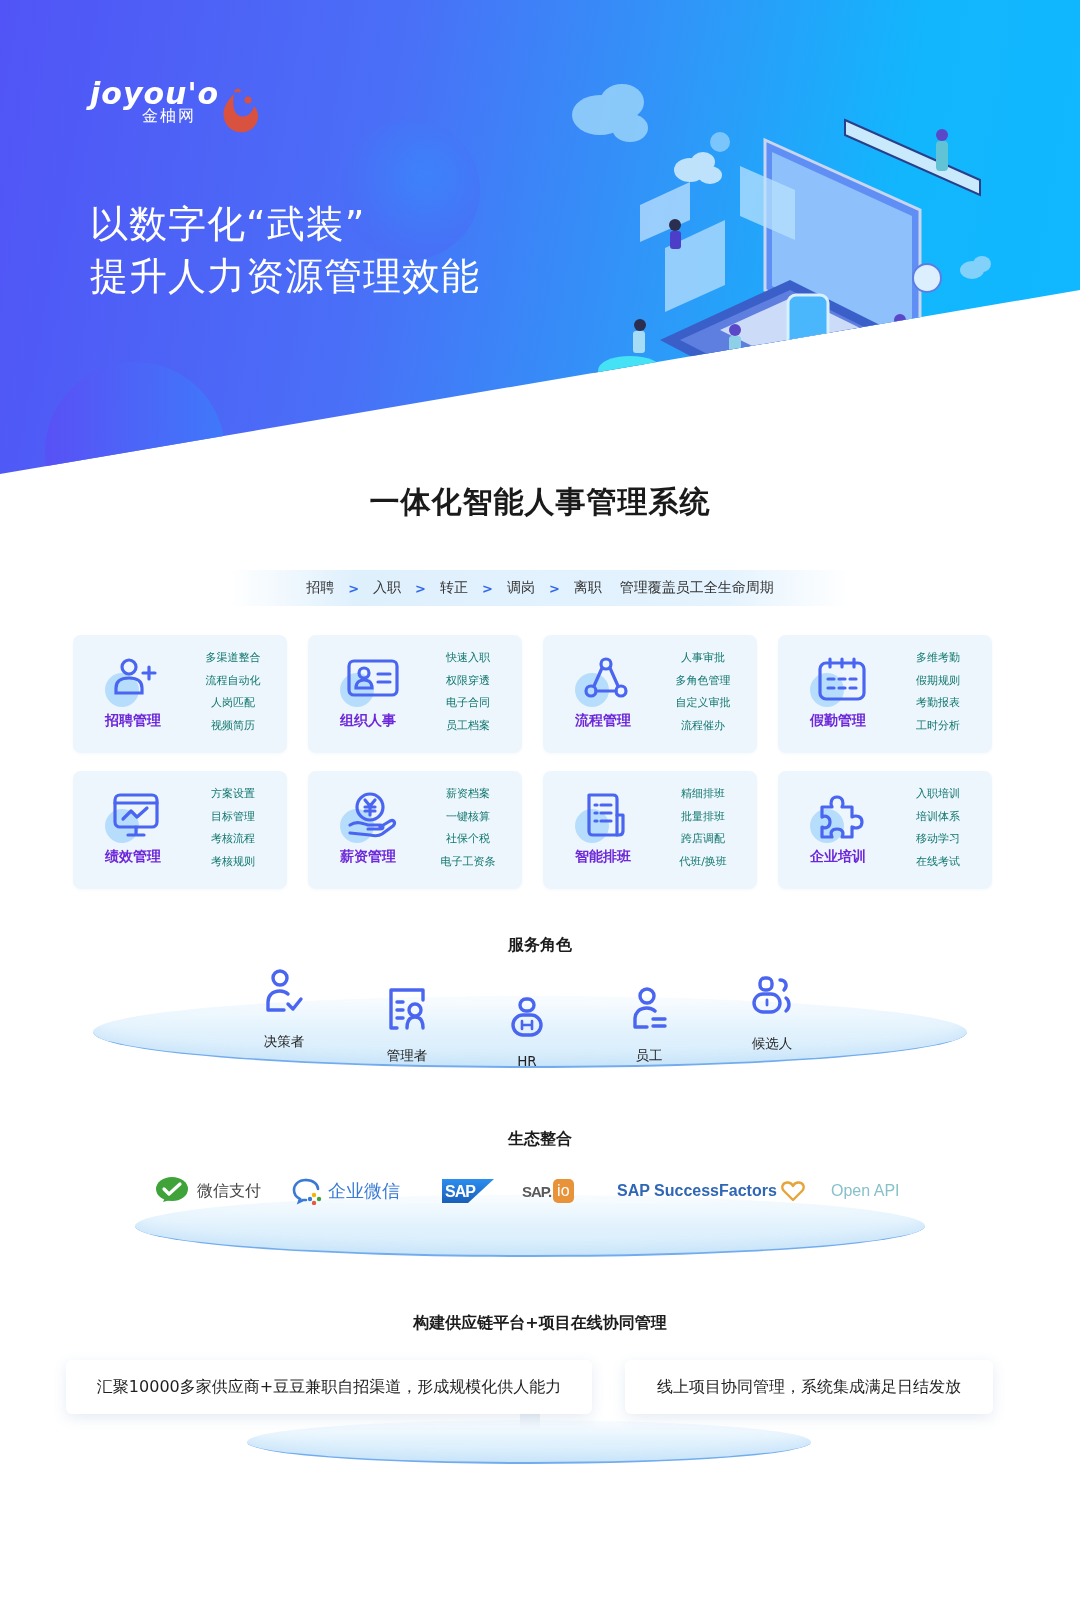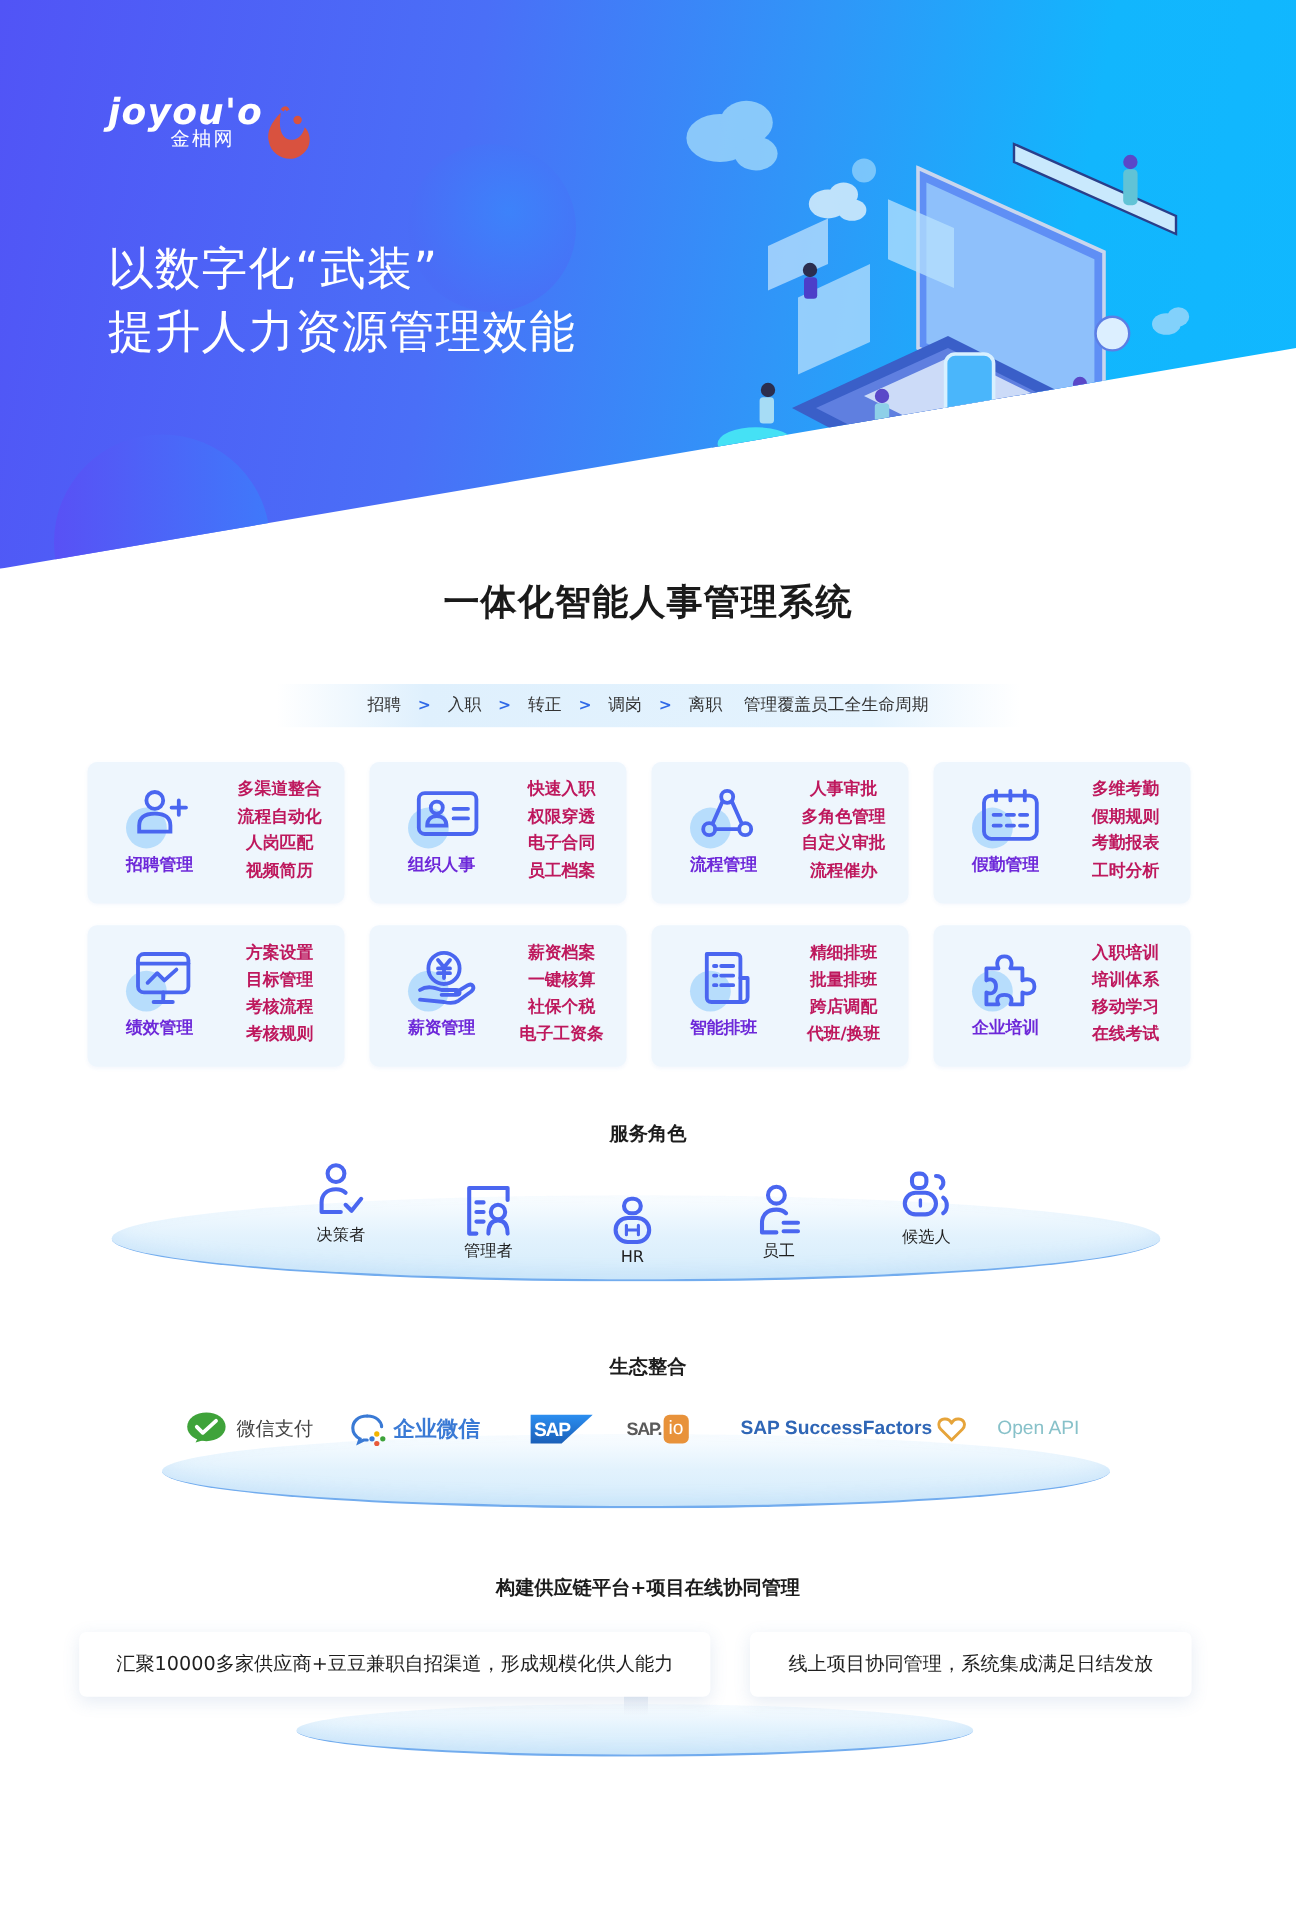--- a/index.html
+++ b/index.html
@@ -69,21 +69,21 @@
     background: #a9d7fb; opacity: .8;
   }
   .card .icon-wrap svg { position: absolute; left: 6px; top: 0; }
   .card .card-title {
     position: absolute; left: 0; width: 120px; top: 77px; text-align: center;
     font-size: 14px; font-weight: bold; color: #6d28d9;
   }
   .card ul {
     position: absolute; left: 110px; top: 12px; list-style: none; width: 100px; text-align: center;
   }
-  .card li { font-size: 14px; line-height: 22.5px; color: #be185d; font-weight: bold; }
+  .card li { font-size: 11px; line-height: 22.5px; color: #0f766e; }
 
   
   .pill {
     position: absolute; left: 0; width: 1080px; text-align: center; height: 38px; line-height: 38px;
     font-size: 16px; font-weight: bold; color: #1c1c1c;
   }
   .pill::before {
     content: ""; position: absolute; left: 50%; top: 0; transform: translateX(-50%);
     width: 260px; height: 38px; z-index: -1;
     background: linear-gradient(90deg, rgba(220,240,255,0) 0%, #d6ecfc 30%, #d6ecfc 70%, rgba(220,240,255,0) 100%);
@@ -94,26 +94,26 @@
   .platform {
     position: absolute; border-radius: 50%;
     background: linear-gradient(180deg, rgba(232,246,255,.2) 0%, #e2f2fd 50%, #d5ecfb 100%);
     border-bottom: 2px solid #72acee;
     box-shadow: inset 0 -6px 12px rgba(120,180,240,.15);
   }
 
   
   .role { position: absolute; width: 80px; text-align: center; }
   .role svg { display: block; margin: 0 auto; }
-  .role span { display: block; font-size: 13.5px; color: #1f1f1f; margin-top: 2px; }
+  .role span { display: block; font-size: 13.5px; color: #1f1f1f; margin-top: 15px; }
 
   
   .eco { position: absolute; top: 1176px; height: 30px; display: flex; align-items: center; }
   .eco-wx { left: 155px; gap: 8px; font-size: 16px; color: #444; }
-  .eco-wxwork { left: 292px; gap: 4px; font-size: 18px; color: #3a7ad5; font-weight: bold; }
+  .eco-wxwork { left: 292px; gap: 4px; font-size: 18px; color: #3a7ad5; font-weight: normal; }
   .eco-sap { left: 442px; }
   .eco-sapio { left: 522px; gap: 2px; }
   .eco-sf { left: 617px; gap: 4px; font-size: 16px; font-weight: bold; color: #2f66b6; }
   .eco-api { left: 831px; font-size: 16px; color: #87c1c9; }
 
   
   .sc-box {
     position: absolute; top: 1360px; height: 54px; background: #fff; border-radius: 6px;
     box-shadow: 0 4px 14px rgba(80,120,180,.14);
     font-size: 16px; color: #1f1f1f; display: flex; align-items: center; justify-content: center;

